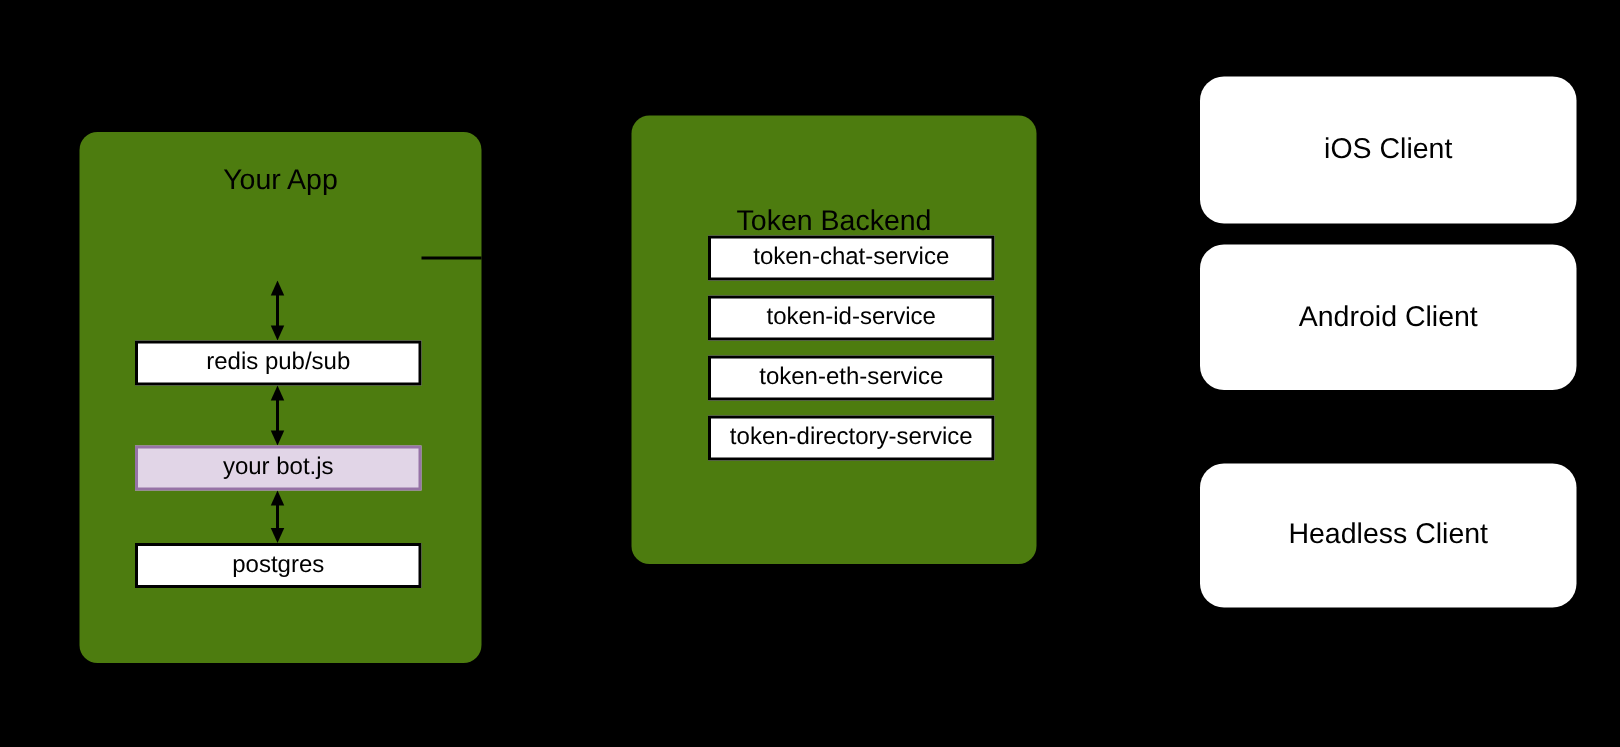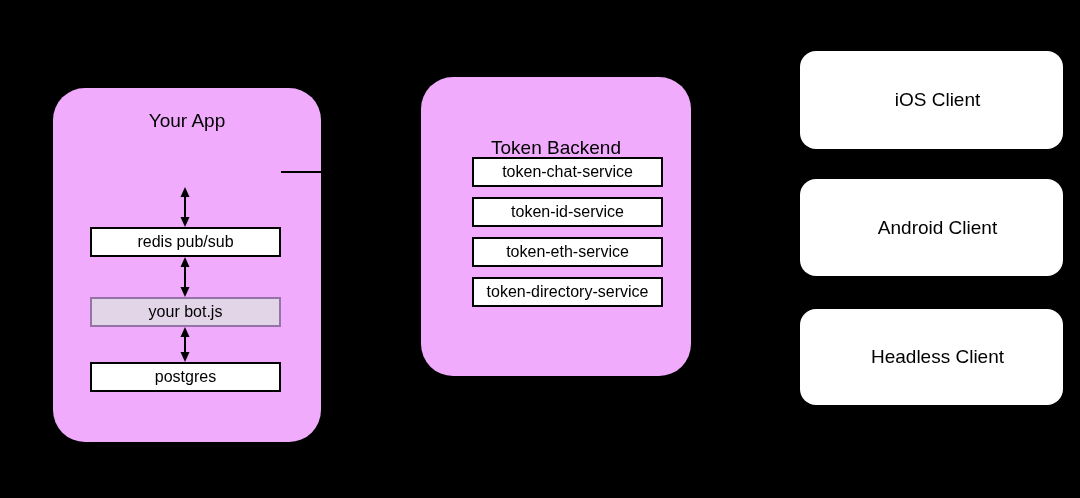--- a/index.html
+++ b/index.html
@@ -11,22 +11,22 @@
     position: relative;
     width: 1080px;
     height: 498px;
     background: #000000;
     overflow: hidden;
     font-family: "Liberation Sans", "DejaVu Sans", sans-serif;
     color: #000000;
   }
   .panel {
     position: absolute;
-    background: #f0abfc;
-    border-radius: 32px;
+    background: #4d7c0f;
+    border-radius: 12px;
   }
   .panel-your-app {
     left: 53px;
     top: 88px;
     width: 268px;
     height: 354px;
   }
   .panel-token-backend {
     left: 421px;
     top: 77px;
@@ -87,24 +87,23 @@
     position: absolute;
     left: 800px;
     width: 251px;
     background: #ffffff;
     border-radius: 16px;
     display: flex;
     align-items: center;
     justify-content: center;
     font-size: 19px;
     color: #000000;
-    padding-left: 12px;
   }
   .client-ios      { top: 51px;  height: 98px; }
-  .client-android  { top: 179px; height: 97px; }
+  .client-android  { top: 163px; height: 97px; }
   .client-headless { top: 309px; height: 96px; }
 </style>
 </head>
 <body>
 
 <div class="stage">
 
   <section class="panel panel-your-app">
     <h2 class="panel-title">Your App</h2>
 

